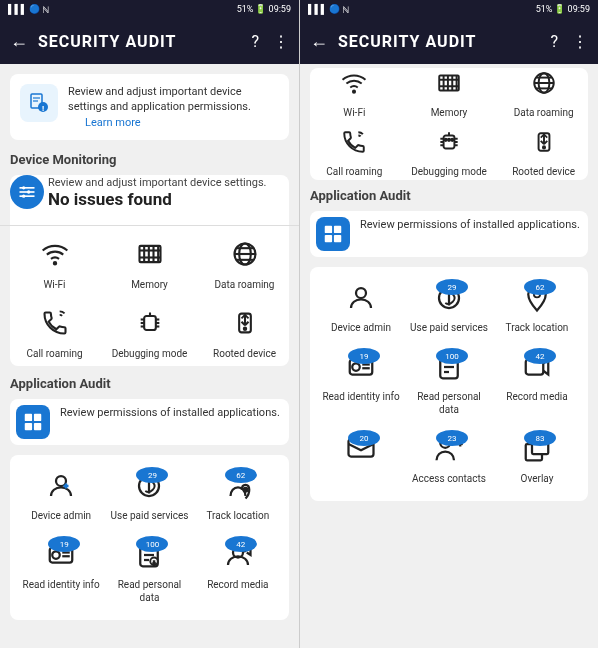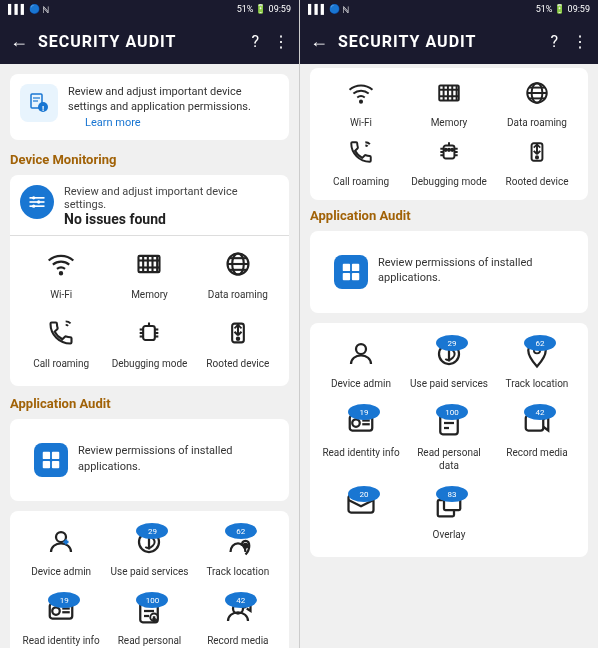--- a/index.html
+++ b/index.html
@@ -86,53 +86,52 @@
       color: #333;
       line-height: 1.4;
     }
     .intro-text a {
       color: #1976d2;
       text-decoration: none;
     }
     .section-title {
       font-size: 13px;
       font-weight: bold;
-      color: #a16207;
+      color: #404040;
       margin-bottom: 8px;
     }
     .monitoring-card {
       background: white;
       border-radius: 8px;
-      padding: 10px;
       margin-bottom: 10px;
     }
     .status-row {
       display: flex;
-      align-items: flex-start;
-      gap: 10px;
-      margin-bottom: 8px;
+      align-items: center;
+      gap: 4px;
+      margin-bottom: 16px;
     }
     .status-icon-circle {
       width: 34px;
       height: 34px;
       background: #1976d2;
       border-radius: 50%;
       display: flex;
       align-items: center;
       justify-content: center;
       color: white;
       font-size: 18px;
       flex-shrink: 0;
     }
     .status-text {
       font-size: 11px;
       color: #444;
     }
     .no-issues {
-      font-size: 14px;
+      font-size: 17px;
       font-weight: bold;
       color: #222;
     }
     .icon-grid {
       display: grid;
       grid-template-columns: repeat(3, 1fr);
       gap: 6px;
       background: white;
       border-radius: 8px;
       padding: 10px;
@@ -172,21 +171,21 @@
     .icon-wrap {
       position: relative;
       display: inline-block;
     }
     .app-audit-intro {
       display: flex;
       align-items: flex-start;
       gap: 10px;
       background: white;
       border-radius: 8px;
-      padding: 24px;
+      padding: 6px;
       margin-bottom: 10px;
     }
     .app-audit-icon {
       width: 34px;
       height: 34px;
       background: #1976d2;
       border-radius: 8px;
       display: flex;
       align-items: center;
       justify-content: center;
@@ -656,20 +655,32 @@
       <div class="icon-item">
         <div class="icon-wrap">
           <svg width="30" height="30" viewBox="0 0 24 24" fill="none" stroke="#222" stroke-width="1.8">
             <rect x="2" y="4" width="20" height="14" rx="2"></rect>
             <path d="M2 8 L12 13 L22 8"></path>
           </svg>
           <span class="badge">20</span>
         </div>
       </div>
 
+      <div class="icon-item">
+        <div class="icon-wrap">
+          <svg width="30" height="30" viewBox="0 0 24 24" fill="none" stroke="#222" stroke-width="1.8">
+            <circle cx="9" cy="7" r="4"></circle>
+            <path d="M2 21c0-4 3.1-7 7-7s7 3 7 7"></path>
+            <line x1="19" y1="8" x2="23" y2="8"></line>
+            <line x1="21" y1="6" x2="21" y2="10"></line>
+          </svg>
+          <span class="badge">23</span>
+        </div>
+        <span class="icon-label">Access contacts</span>
+      </div>
 
 
       <div class="icon-item">
         <div class="icon-wrap">
           <svg width="30" height="30" viewBox="0 0 24 24" fill="none" stroke="#222" stroke-width="1.8">
             <rect x="3" y="8" width="13" height="13" rx="1"></rect>
             <rect x="8" y="3" width="13" height="13" rx="1" fill="white" stroke="#222" stroke-width="1.8"></rect>
           </svg>
           <span class="badge">83</span>
         </div>

